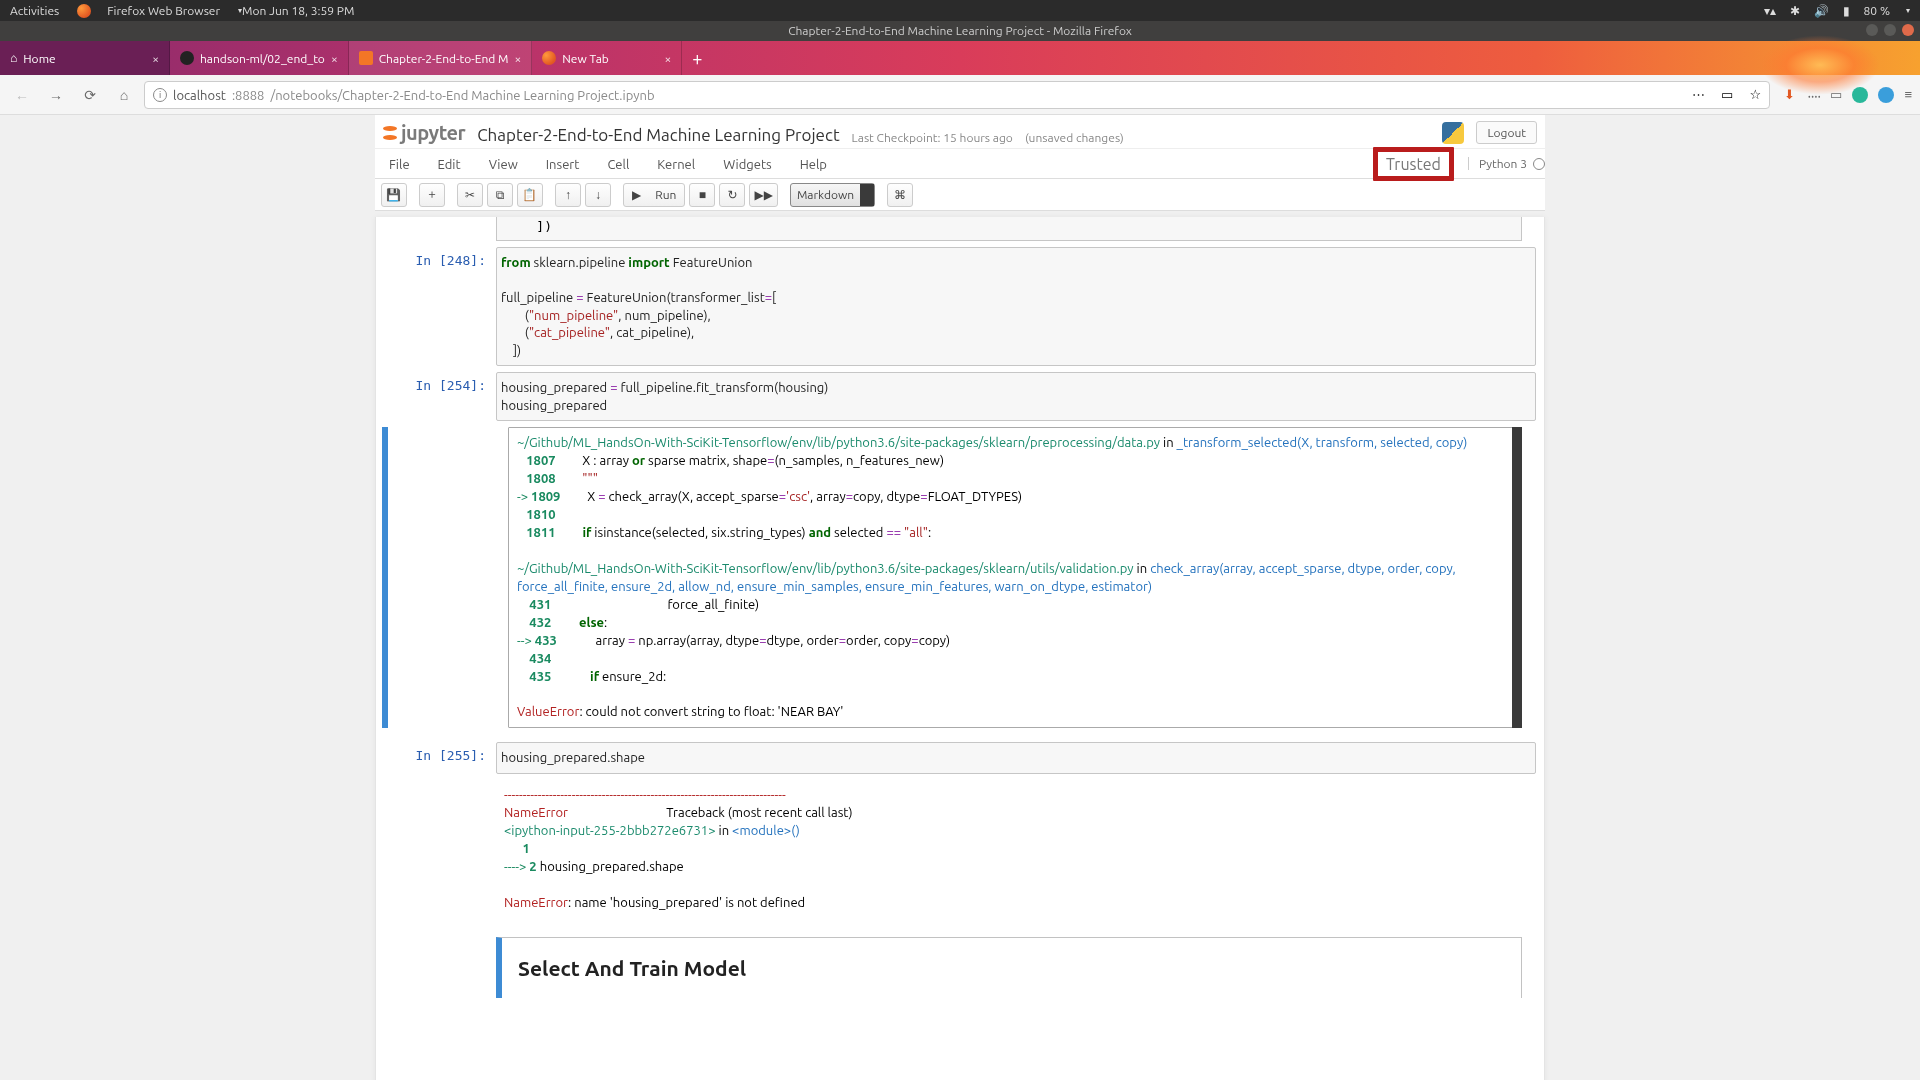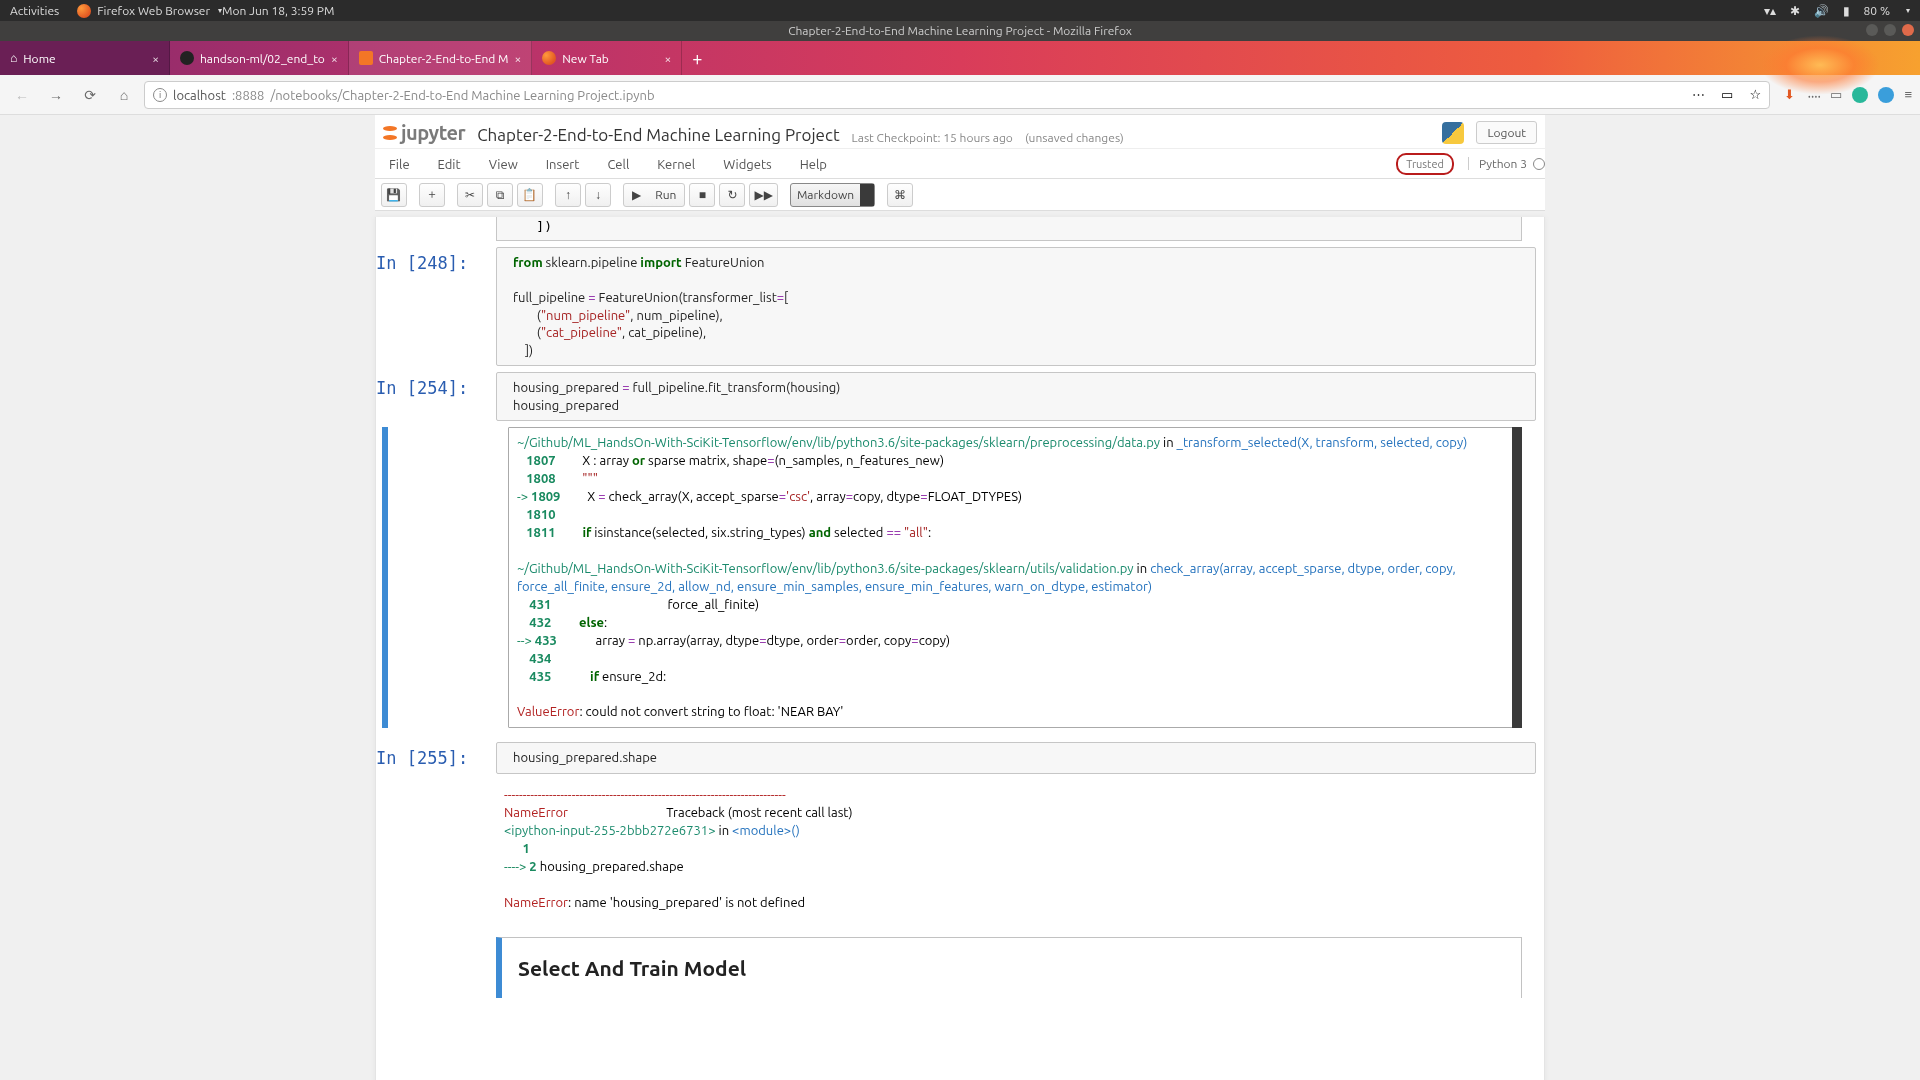--- a/index.html
+++ b/index.html
@@ -47,38 +47,38 @@
 .jp-title{font-size:17px;color:#333}
 .jp-chk{font-size:12px;color:#888}
 .jp-header .sp{flex:1}
 .jp-header .py{width:22px;height:22px;background:linear-gradient(135deg,#356f9e 50%,#f7c93e 50%);border-radius:4px}
 .jp-logout{border:1px solid #ccc;background:#fafafa;padding:4px 10px;border-radius:3px;font-size:12px;color:#555}
 
 
 .jp-menu{width:1170px;margin:0 auto;height:30px;display:flex;align-items:center;border-bottom:1px solid #ddd;font-size:13px;color:#555}
 .jp-menu .mi{padding:0 14px;cursor:pointer}
 .jp-menu .sp{flex:1}
-.jp-menu .trust{border:2px solid #b91c1c;padding:3px 8px;border-radius:10px;font-size:11px;color:#777}
+.jp-menu .trust{border:5px solid #b91c1c;padding:3px 8px;border-radius:1px;font-size:16px;color:#777}
 .jp-menu .kernel{margin-left:14px;font-size:12px;color:#666;display:flex;align-items:center;gap:6px;border-left:1px solid #ccc;padding-left:10px}
 .jp-menu .kdot{width:12px;height:12px;border:1px solid #888;border-radius:50%}
 
 
 .jp-tool{width:1170px;margin:0 auto;height:32px;display:flex;align-items:center;gap:4px;padding:4px 6px;border-bottom:1px solid #ddd}
 .tb{height:24px;min-width:26px;border:1px solid #ccc;background:linear-gradient(#fefefe,#f0f0f0);border-radius:3px;display:flex;align-items:center;justify-content:center;font-size:12px;color:#444;padding:0 4px}
 .tb.sel{border:1px solid #888;background:linear-gradient(#f6f6f6,#e0e0e0);min-width:85px;position:relative;justify-content:flex-start;padding-left:6px}
 .tb.sel:after{content:"";position:absolute;right:0;top:0;width:14px;height:100%;background:#3a3a3a}
 .tb.gap{margin-left:8px}
 
 
 .nb-area{background:#f0f0f0;width:100%;height:988px;overflow:hidden}
 .nb-page{width:1170px;margin:0 auto;background:#fff;border-left:1px solid #e4e4e4;border-right:1px solid #e4e4e4;padding-bottom:40px;min-height:1000px;box-shadow:0 0 6px rgba(0,0,0,.05)}
 .cell{display:flex;margin-top:6px}
-.cell .prompt{width:120px;padding:6px 10px 0 0;font-family:Menlo,Consolas,monospace;font-size:17px;color:#2a5db0}
+.cell .prompt{width:120px;text-align:right;padding:6px 10px 0 0;font-family:Menlo,Consolas,monospace;font-size:13px;color:#2a5db0}
 .cell .body{flex:1}
-.codebox{border:1px solid #c6c6c6;background:#f7f7f7;border-radius:2px;padding:6px 16px;font-family:Menlo,Consolas,monospace;font-size:13px;line-height:1.35;color:#222;margin-right:8px;white-space:pre}
+.codebox{border:1px solid #c6c6c6;background:#f7f7f7;border-radius:2px;padding:6px 4px;font-family:Menlo,Consolas,monospace;font-size:13px;line-height:1.35;color:#222;margin-right:8px;white-space:pre}
 .output{font-family:Menlo,Consolas,monospace;font-size:13px;line-height:1.38;padding:6px 8px;margin-right:22px;white-space:pre-wrap}
 .out-tb{background:#fff;padding:6px 8px}
 .out-sel{border-left:6px solid #3d8bd4;margin-left:-6px}
 .out-sel .output{background:#fff;border:1px solid #aaa;border-radius:1px}
 .thumb{position:absolute;right:0;width:12px;background:#3a3a3a}
 .relwrap{position:relative}
 
 
 .kw{color:#006400;font-weight:bold}
 .kwb{color:#006400;font-weight:bold}
@@ -97,21 +97,21 @@
 
 
 .frag{border:1px solid #c6c6c6;border-top:none;background:#f7f7f7;padding:2px 8px 6px;font-family:Menlo,Consolas,monospace;font-size:13px;margin-right:22px;white-space:pre}
 </style>
 </head>
 <body>
 
 <div class="gnome-bar">
   <div class="left">
     <span>Activities</span>
-    <span style="display:flex;align-items:center;gap:6px">
+    <span style="display:flex;align-items:center;gap:16px">
       <span class="ff-ico"></span>
       <span>Firefox Web Browser</span>
       <span class="tri">▾</span>
     </span>
   </div>
   <div class="center">Mon Jun 18,  3:59 PM</div>
   <div class="right">
     <span>▾▴</span>
     <span>✱</span>
     <span>🔊</span>

